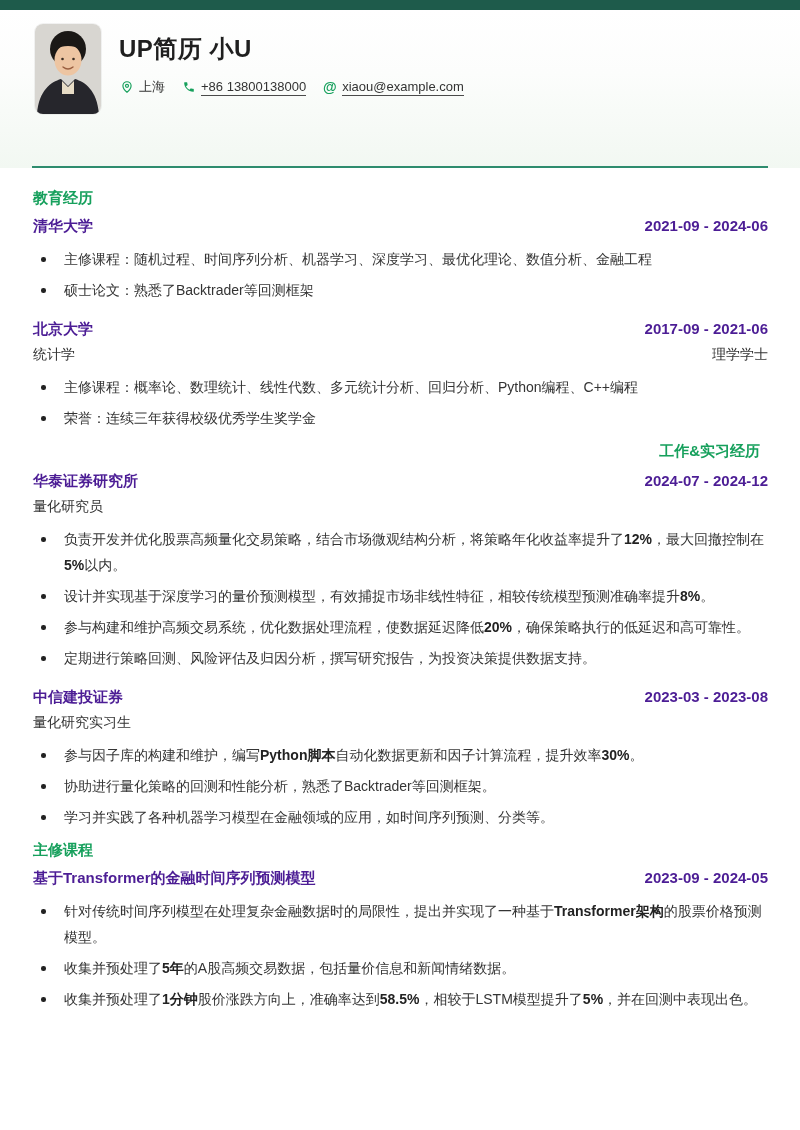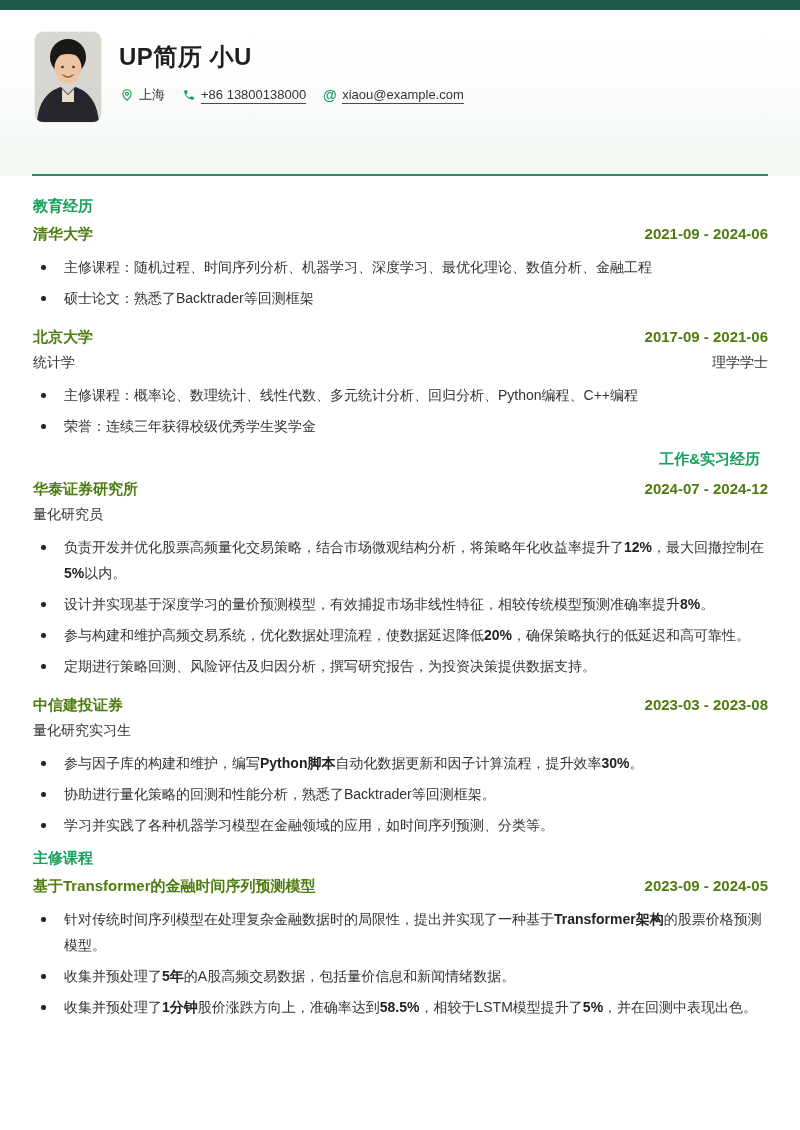--- a/index.html
+++ b/index.html
@@ -2,41 +2,41 @@
 <html><head>
 <meta charset="utf-8">
 <style>
   html,body{margin:0;padding:0;background:#ffffff;}
   body{font-family:"Liberation Sans","DejaVu Sans",sans-serif;color:#333;}
   .page{position:relative;width:800px;height:1130px;margin:0 auto;background:#ffffff;overflow:hidden;}
 
   
   .top-bar{height:10px;width:100%;background:var(--topbar,#1e5b4b);}
   .resume-header{position:relative;height:158px;background:linear-gradient(180deg,#ffffff 0%,#fcfdfc 40%,var(--headertint,#f2f8f2) 100%);}
-  .header-inner{display:flex;align-items:flex-start;padding:14px 32px 0 35px;margin-top:8px;}
+  .header-inner{display:flex;align-items:flex-start;padding:14px 32px 0 35px;}
   .avatar{width:66px;height:90px;border-radius:8px;overflow:hidden;flex:0 0 auto;box-shadow:0 0 0 1px rgba(0,0,0,0.05);}
   .avatar svg{display:block;}
   .id-block{margin-left:18px;padding-top:10px;}
   .candidate-name{margin:0;font-size:24px;line-height:30px;font-weight:700;color:#1f1f1f;letter-spacing:0.5px;}
   .contact-row{display:flex;align-items:center;margin-top:14px;font-size:13px;color:#333;}
   .ic{display:inline-flex;align-items:center;justify-content:center;width:15px;height:15px;color:var(--accent,#16a05c);margin-right:5px;}
   .ic svg{width:14px;height:14px;}
   .ic.at{font-weight:700;font-size:14px;}
   .contact-item{margin-right:16px;display:inline-flex;align-items:center;}
   a.u{color:#333;text-decoration:none;border-bottom:1px solid #4a4a4a;padding-bottom:1px;cursor:pointer;}
   .header-rule{position:absolute;left:32px;right:32px;bottom:0;border-bottom:2px solid var(--divider,#2e8c6e);}
 
   
   .resume-body{padding:0 32px 0 33px;}
   .section{margin-top:10px;}
   .section:first-child{margin-top:20px;}
   .section-title{font-size:15px;line-height:20px;font-weight:700;color:var(--accent,#16a05c);}
   .entry{margin-top:6px;}
   .entry + .entry{margin-top:14px;}
-  .entry-head{display:flex;justify-content:space-between;align-items:baseline;font-size:15px;line-height:24px;font-weight:700;color:#4d7c0f;}
+  .entry-head{display:flex;justify-content:space-between;align-items:baseline;font-size:15px;line-height:24px;font-weight:700;color:#4c1d95;}
   .entry-sub{display:flex;justify-content:space-between;font-size:14px;line-height:24px;margin-top:1px;color:#333;}
   ul.bullets{list-style:none;margin:8px 0 0 0;padding:0;}
   ul.bullets li{position:relative;padding-left:31px;font-size:14px;line-height:26px;color:#343434;margin-top:5px;}
   ul.bullets li:first-child{margin-top:0;}
   ul.bullets li::before{content:"";position:absolute;left:8px;top:11px;width:4.5px;height:4.5px;border-radius:50%;background:#222;}
   ul.bullets b{font-weight:700;color:#222;}
 </style>
 </head>
 <body>
 

